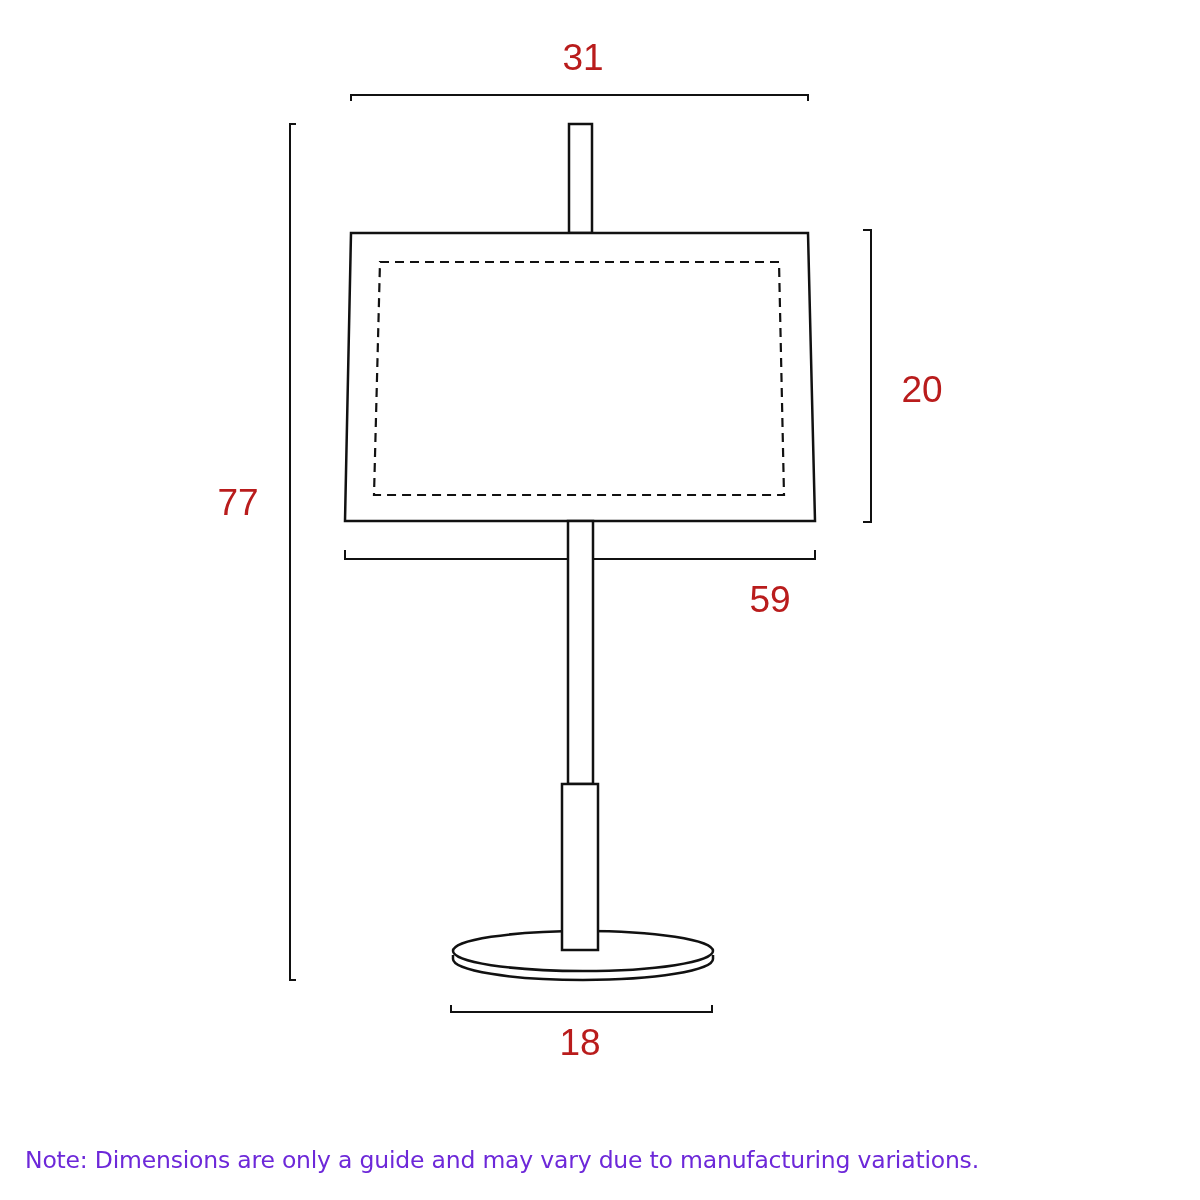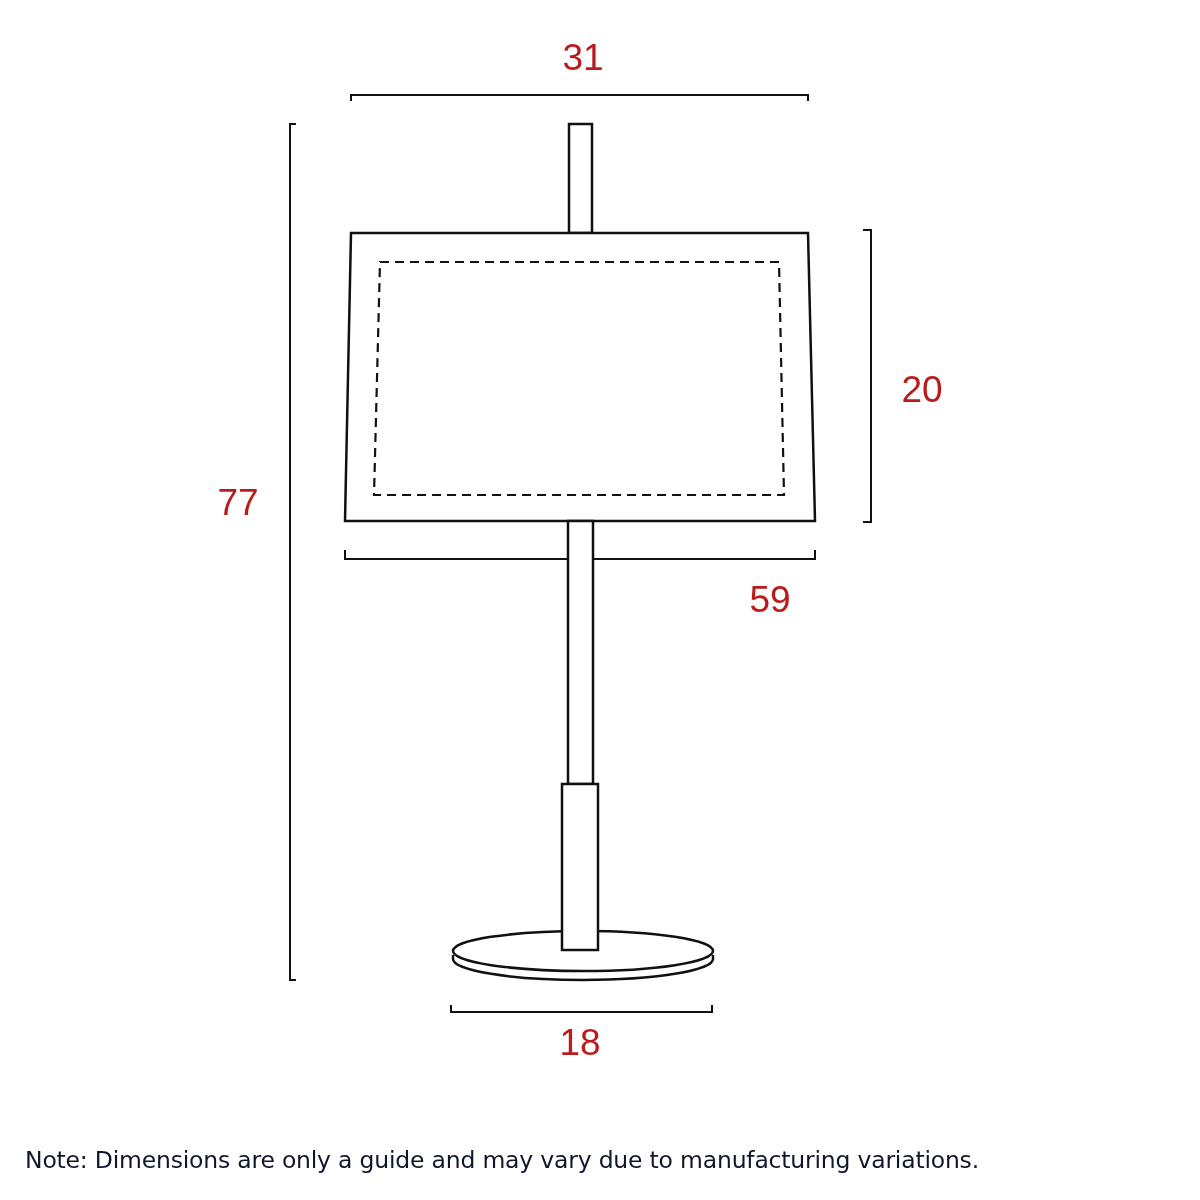--- a/index.html
+++ b/index.html
@@ -13,21 +13,21 @@
       line-height: 1;
       white-space: nowrap;
       transform: translate(-50%, -50%);
     }
     .note {
       position: absolute;
       left: 25px;
       top: 1146px;
       font-family: "DejaVu Sans", sans-serif;
       font-size: 23.5px;
-      color: #0f172a;
+      color: #6d28d9;
       white-space: nowrap;
       letter-spacing: -0.2px;
     }
   </style>
 </head>
 <body>
 
 <svg id="drawing" viewBox="0 0 1200 1200" xmlns="http://www.w3.org/2000/svg">
   <g fill="none" stroke="#111111" stroke-linejoin="miter">
 

